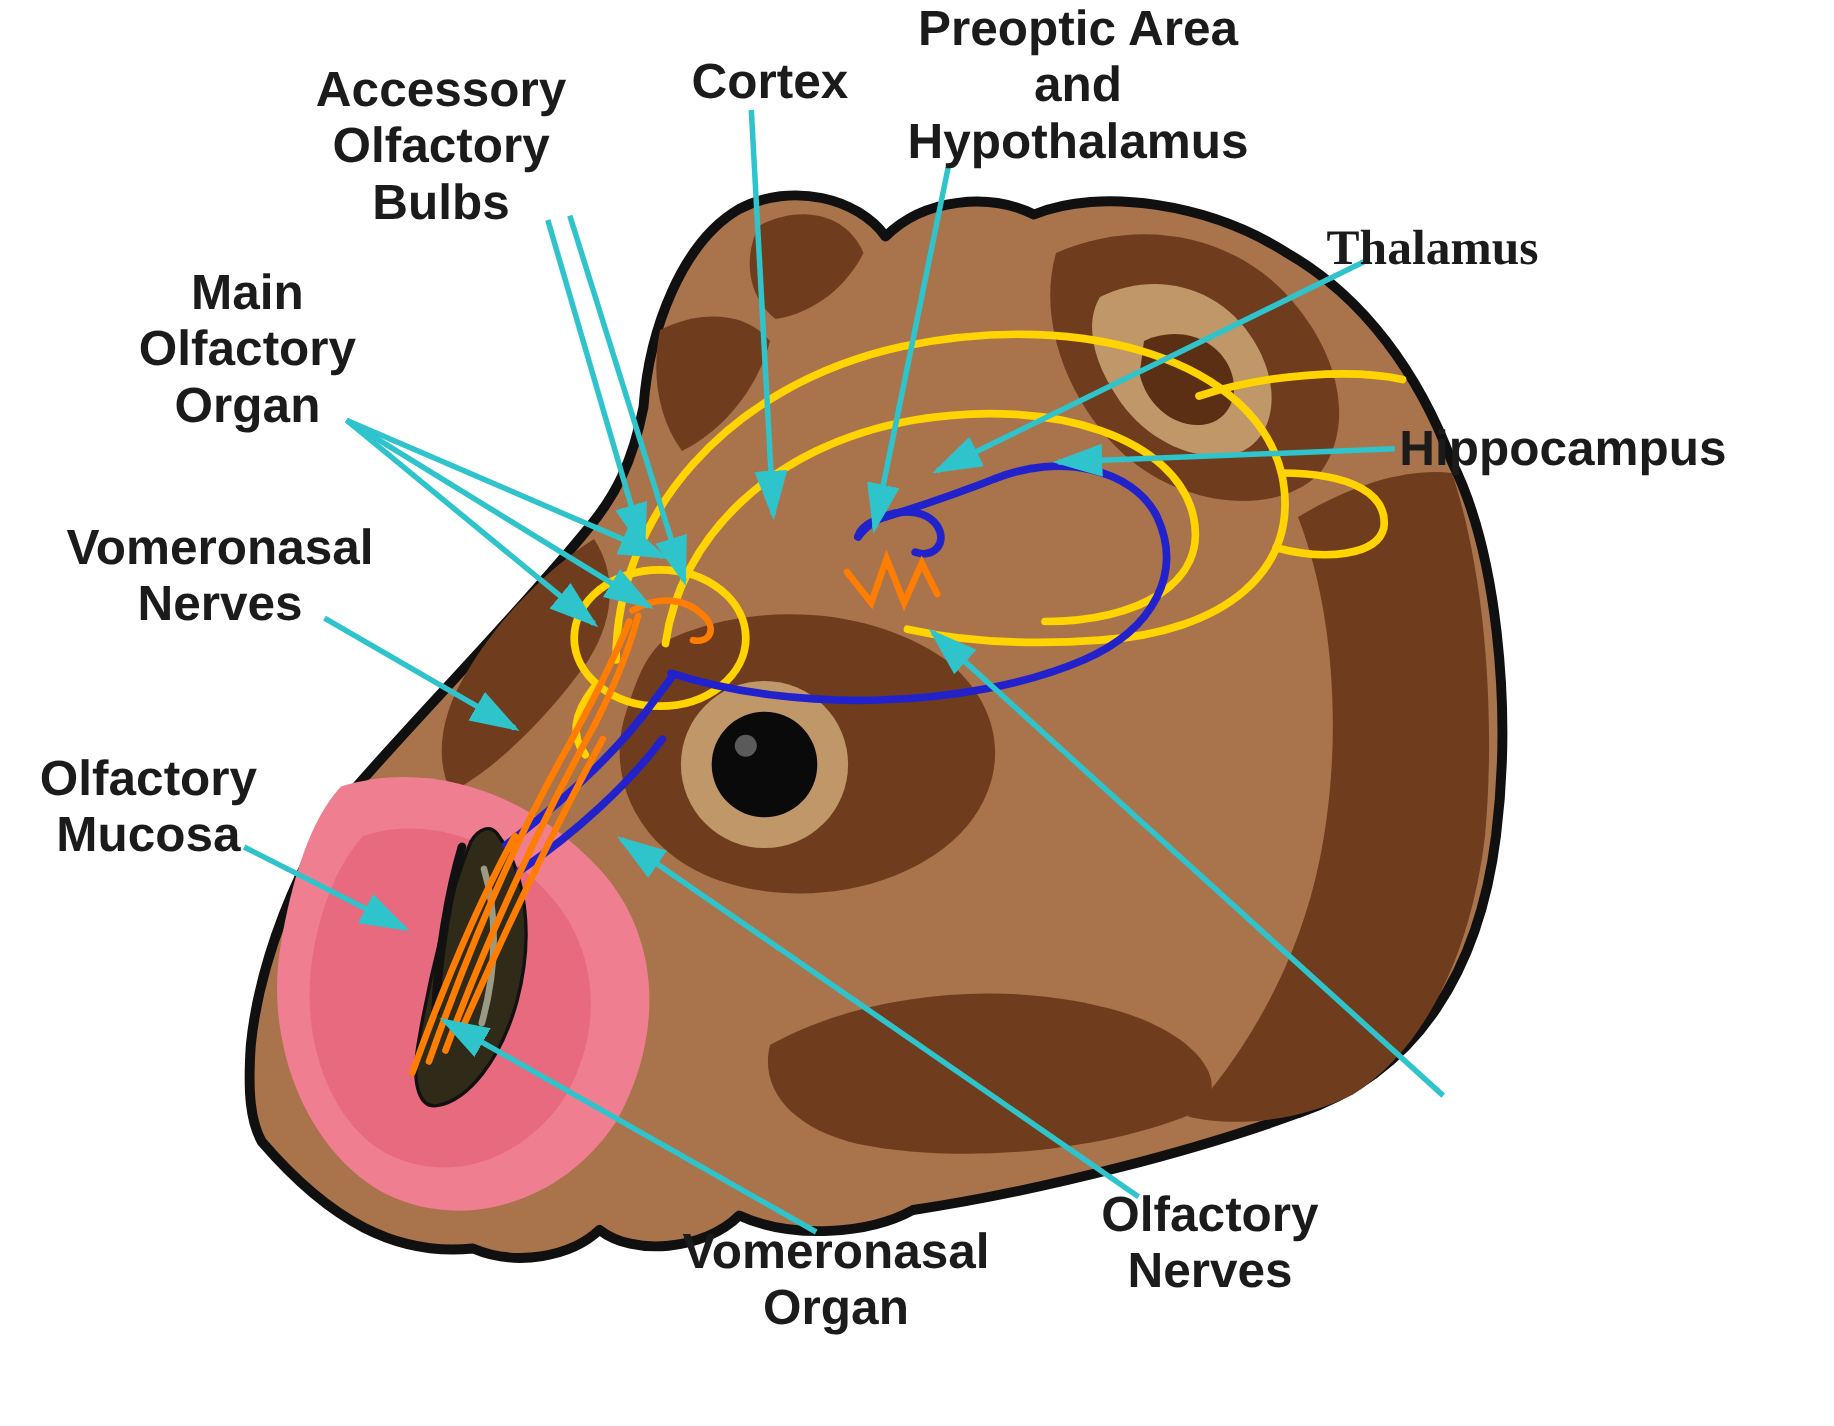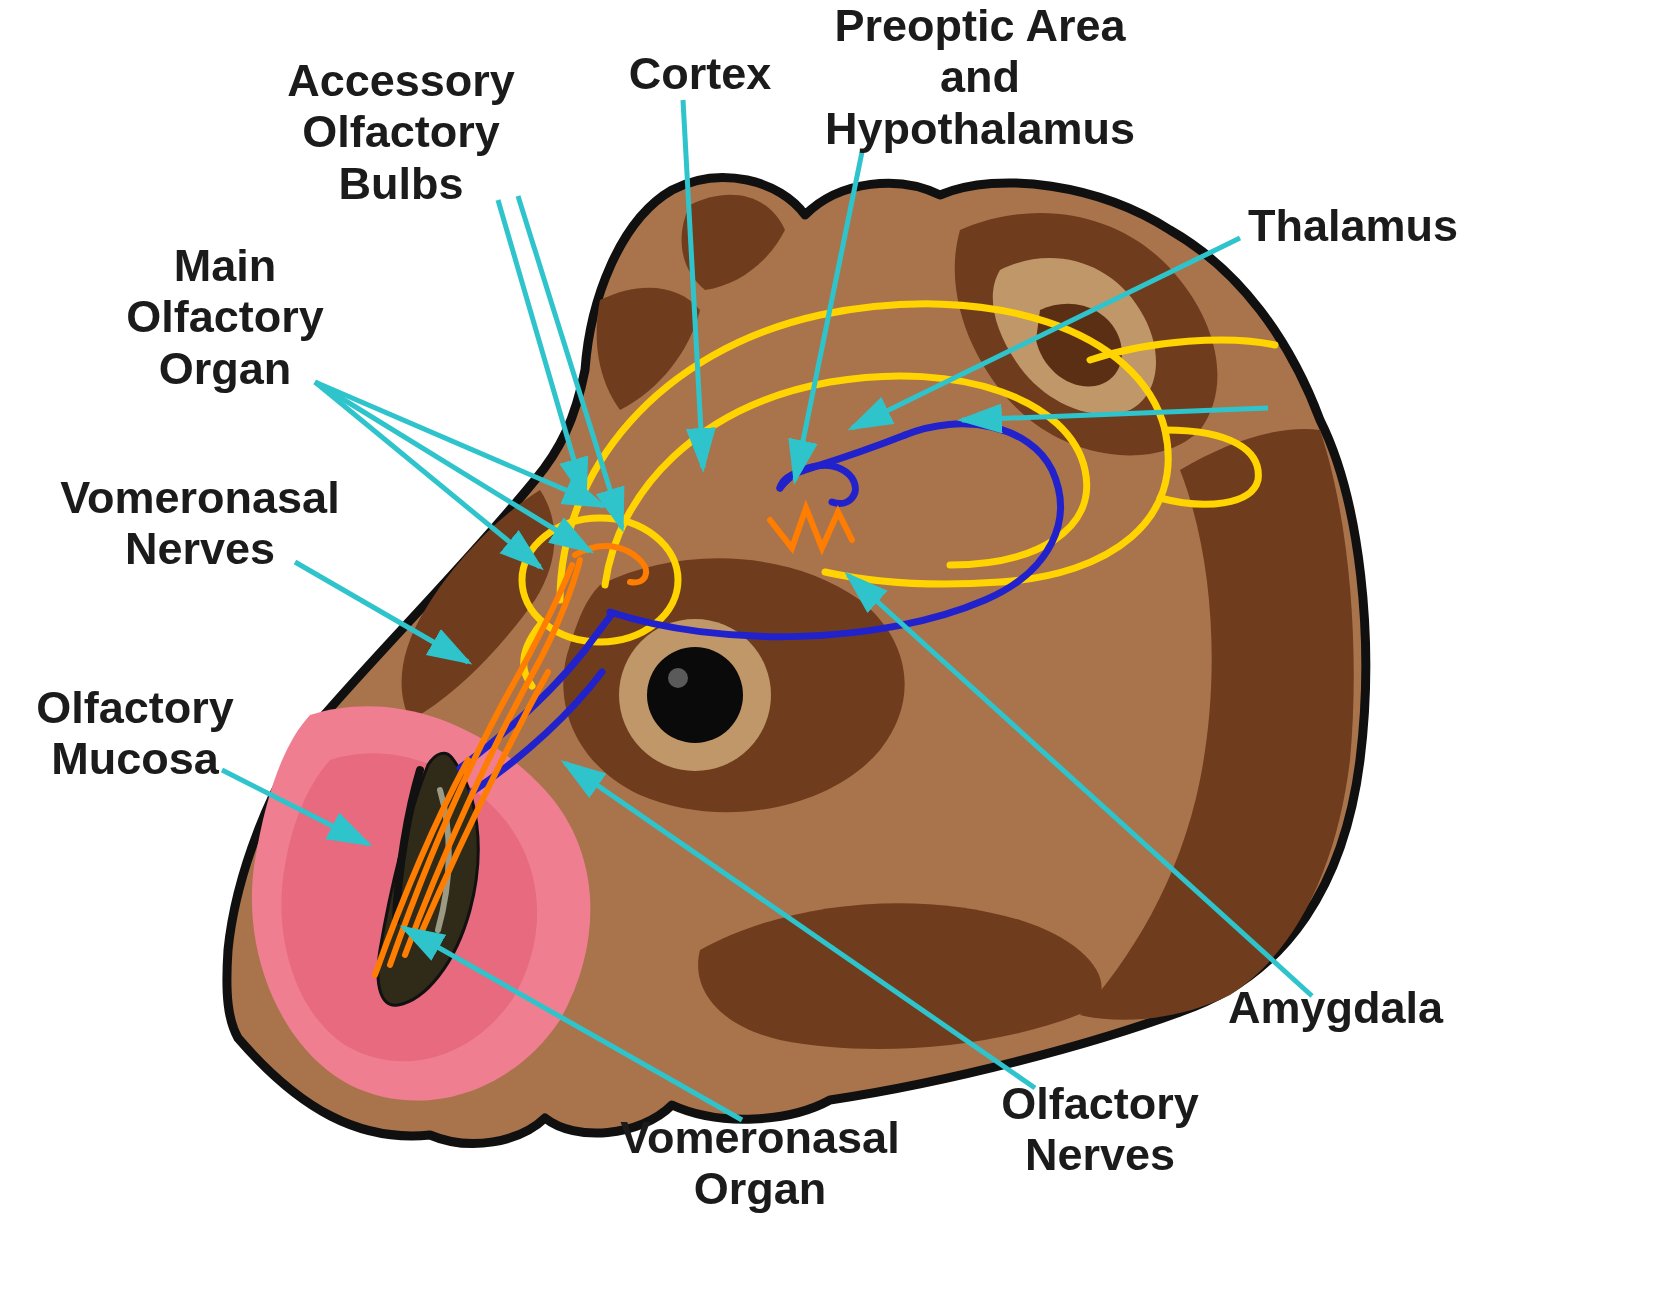--- a/index.html
+++ b/index.html
@@ -177,34 +177,34 @@
   <div class="lbl" style="left:246px; top:55px; width:310px;">Accessory
 Olfactory
 Bulbs</div>
 
   <div class="lbl" style="left:800px; top:0px; width:360px;">Preoptic Area
 and
 Hypothalamus</div>
 
   <div class="lbl" style="left:600px; top:48px; width:200px;">Cortex</div>
 
-  <div class="lbl left" style="left:1248px; top:200px; width:300px;">Thalamus</div>
-
+  <div class="lbl left" style="left:1206px; top:200px; width:300px;font-family:Liberation Serif, serif;">Thalamus</div>
+
+  <div class="lbl left" style="left:1272px; top:382px; width:340px;">Hippocampus</div>
 
   <div class="lbl" style="left:95px; top:240px; width:260px;">Main
 Olfactory
 Organ</div>
 
   <div class="lbl" style="left:45px; top:472px; width:310px;">Vomeronasal
 Nerves</div>
 
   <div class="lbl" style="left:20px; top:682px; width:230px;">Olfactory
 Mucosa</div>
 
-  <div class="lbl left" style="left:1228px; top:982px; width:260px;">Amygdala</div>
 
   <div class="lbl" style="left:985px; top:1078px; width:230px;">Olfactory
 Nerves</div>
 
   <div class="lbl" style="left:605px; top:1112px; width:310px;">Vomeronasal
 Organ</div>
 
 </div>
 
 </body></html>

